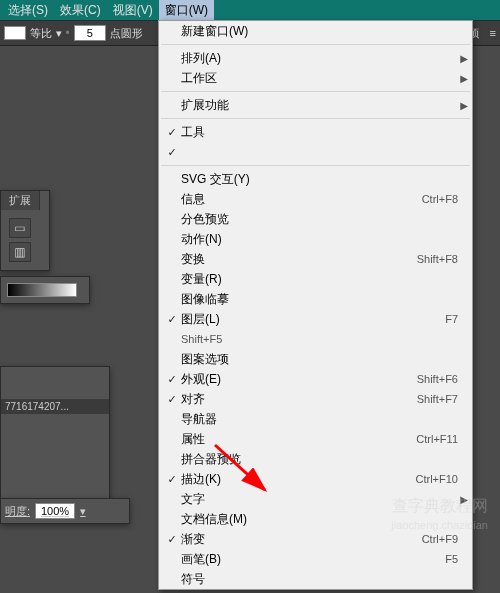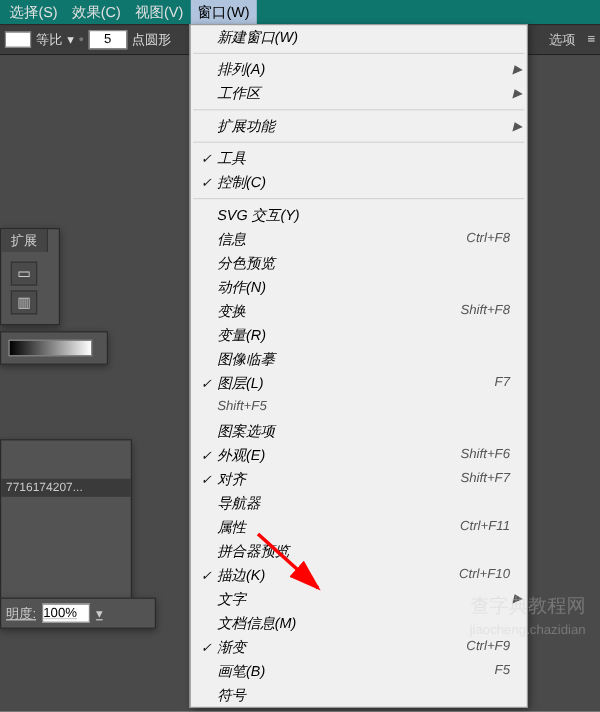--- a/index.html
+++ b/index.html
@@ -21,24 +21,24 @@
 .workspace { position:absolute; top:46px; left:0; right:0; bottom:0; background:#4a4a4a; }
 
 
 .panel { position:absolute; background:#535353; border:1px solid #2a2a2a; box-shadow:0 2px 6px rgba(0,0,0,.4); color:#ccc; }
 .panel .tab { background:#454545; padding:2px 8px; font-size:11px; display:inline-block; border-right:1px solid #333; }
 .panel .body { padding:6px; }
 .icon-btn { width:22px; height:20px; display:inline-flex; align-items:center; justify-content:center; background:#4a4a4a; border:1px solid #333; margin:2px; }
 .grad-bar { width:70px; height:14px; background:linear-gradient(to right,#000,#fff); border:1px solid #888; }
 .filename { font-size:10px; color:#ccc; padding:2px 4px; background:#3a3a3a;margin-top:32px; }
 .opacity-row { display:flex; align-items:center; gap:5px; padding:4px; font-size:11px;text-decoration:underline; }
-.pct-field { width:40px; height:16px; background:#fff; color:#000; font-size:11px; border:1px solid #888; }
-
-
-.menu { position:absolute; top:20px; left:158px; width:282px; background:#f0f0f0; border:1px solid #999; box-shadow:2px 2px 6px rgba(0,0,0,.4); color:#000; max-height:570px; overflow:visible;font-style:italic; }
+.pct-field { width:40px; height:16px; background:#fff; color:#000; font-size:11px; text-align:center; border:1px solid #888; }
+
+
+.menu { position:absolute; top:20px; left:158px; width:315px; background:#f0f0f0; border:1px solid #999; box-shadow:2px 2px 6px rgba(0,0,0,.4); color:#000; max-height:570px; overflow:visible; }
 .menu .row { display:flex; align-items:center; height:20px; padding:0 14px 0 4px; position:relative; }
 .menu .sep { height:1px; background:#d4d4d4; margin:3px 2px; }
 .menu .check { width:18px; text-align:center; color:#1a1a1a; font-size:11px; }
 .menu .label { flex:1; font-size:12px; }
 .menu .shortcut { font-size:11px; color:#555; }
 .menu .arrow { position:absolute; right:4px; font-size:10px; color:#555; }
 
 
 .red-arrow { position:absolute; pointer-events:none; }
 
@@ -119,21 +119,20 @@
       <span class="label">扩展功能</span>
       <span class="arrow">▶</span>
     </div>
     <div class="sep"></div>
     <div class="row">
       <span class="check">✓</span>
       <span class="label">工具</span>
     </div>
     <div class="row">
       <span class="check">✓</span>
-      <span class="label">控制(C)</span>
     </div>
     <div class="sep"></div>
     <div class="row">
       <span class="check"></span>
       <span class="label">SVG 交互(Y)</span>
     </div>
     <div class="row">
       <span class="check"></span>
       <span class="label">信息</span>
       <span class="shortcut">Ctrl+F8</span>

